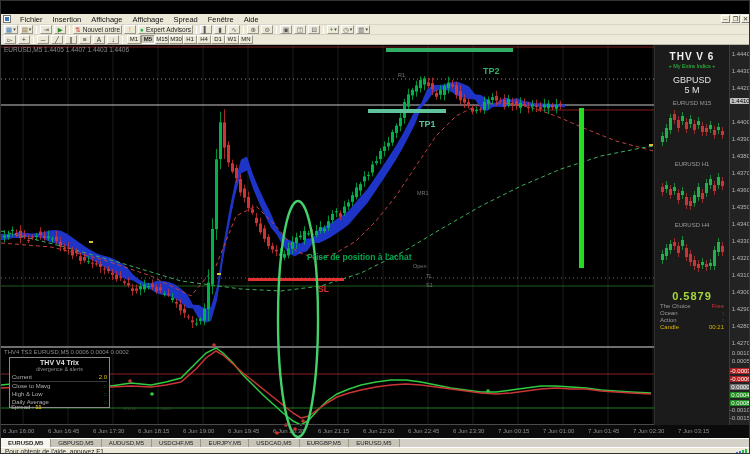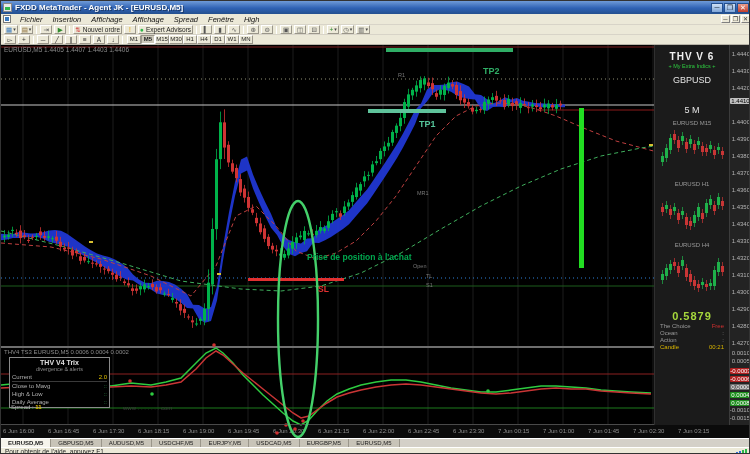--- a/index.html
+++ b/index.html
@@ -9,21 +9,21 @@
   .titlebar{position:absolute;left:0;top:0;width:750px;height:13px;background:linear-gradient(180deg,#6f9bd8 0%,#2f62b4 55%,#24508f 100%);display:flex;align-items:center;padding:0 2px;}
   .app-icon{width:9px;height:9px;background:#e8e8e8;border:1px solid #888;margin-right:3px;position:relative;}
   .app-icon:after{content:"";position:absolute;left:1px;top:3px;width:5px;height:3px;background:#2eb84a;}
   .title-text{color:#fff;font-size:8px;font-weight:bold;white-space:nowrap;text-shadow:1px 1px #1a3a6a;flex:1;}
   .winbtn{width:12px;height:10px;margin-left:1px;background:linear-gradient(#cfe0f5,#7fa6d8);border:1px solid #24508f;color:#123;font-size:7px;line-height:8px;text-align:center;}
   .winbtn.close{background:linear-gradient(#e89a8a,#c23c2a);color:#fff;}
   
   .menubar{position:absolute;left:0;top:13px;width:750px;height:11px;background:#ece9d8;display:flex;align-items:center;font-size:7.5px;color:#111;border-bottom:1px solid #d8d4c8;}
   .chart-mini-icon{width:8px;height:8px;background:#fff;border:1px solid #777;margin:0 4px 0 2px;position:relative;}
   .chart-mini-icon:after{content:"";position:absolute;left:1px;bottom:1px;width:4px;height:4px;background:#3a7abf;}
-  .menu-item{padding:12px 5px;height:11px;line-height:11px;font-style:italic;}
+  .menu-item{padding:12px 5px;height:11px;line-height:11px;}
   .menu-sp{flex:1;}
   .mdibtn{width:9px;height:8px;margin-right:1px;background:#ece9d8;border:1px solid;border-color:#fff #808080 #808080 #fff;font-size:6px;line-height:6px;text-align:center;color:#333;}
   
   .toolbar{position:absolute;left:0;width:750px;background:#ece9d8;display:flex;align-items:center;padding-left:2px;}
   .tb1{top:24px;height:10px;border-bottom:1px solid #d8d4c8;}
   .tb2{top:34px;height:10px;border-bottom:1px solid #b8b4a8;}
   .tbtn{min-width:12px;height:9px;margin:0 1px;background:#ece9d8;border:1px solid;border-color:#fff #9a968a #9a968a #fff;font-size:6.5px;line-height:7px;text-align:center;padding:0 1px;white-space:nowrap;display:flex;align-items:center;justify-content:center;}
   .tbtn .lbl{margin-left:2px;color:#222;font-size:6.5px;}
   .tbtn .dd{font-size:5px;color:#444;margin-left:1px;}
   .tsep{width:1px;height:8px;background:#9a968a;border-right:1px solid #fff;margin:0 2px;}
@@ -33,21 +33,21 @@
   .datestrip{position:absolute;left:0;top:424px;width:750px;height:13px;background:#0b0b0b;z-index:1;}
   .datestrip span{position:absolute;top:3px;font-size:6px;color:#8f8f8f;white-space:nowrap;}
   #scene{position:absolute;left:0;top:44px;z-index:2;}
   .axiscol{position:absolute;left:728px;top:44px;width:22px;height:380px;background:#232323;border-left:1px solid #3c3c3c;z-index:2;}
   .axiscol .pl{position:absolute;right:1px;font-size:6px;color:#b5b5b5;}
   .axiscol .pbox{position:absolute;left:0;width:21px;font-size:6px;color:#fff;text-align:center;border-radius:1px;}
   .panel{position:absolute;left:653px;top:44px;width:75px;height:380px;background:#1b1b1b;border-left:1px solid #303030;z-index:3;color:#ddd;text-align:center;}
   .panel .t1{font-size:10px;font-weight:bold;margin-top:6px;letter-spacing:1px;color:#f0f0f0;}
   .panel .t2{font-size:5.5px;color:#2ecc40;margin-top:1px;}
   .panel .sym{font-size:9px;margin-top:6px;color:#e4e4e4;}
-  .panel .tf{font-size:9px;margin-top:20px;color:#e4e4e4;}
+  .panel .tf{font-size:9px;margin-top:0;color:#e4e4e4;}
   .panel .mclabel{font-size:6px;color:#9a9a9a;margin-top:5px;}
   .panel .price{font-size:11px;font-weight:bold;color:#a6d83c;margin-top:12px;letter-spacing:1px;}
   .prow{display:flex;justify-content:space-between;width:64px;margin:1px auto 0;font-size:6px;color:#9a9a9a;}
   .legendbox{position:absolute;left:8px;top:356px;width:101px;z-index:3;background:#000;border:1px solid #8a8a8a;padding:1px 2px;}
   .legendbox .lt{font-size:7px;font-weight:bold;color:#e0e0e0;text-align:center;}
   .legendbox .ls{font-size:5.5px;color:#8a8a8a;text-align:center;margin-bottom:1px;}
   .lrow{display:flex;justify-content:space-between;font-size:6px;color:#b0b0b0;line-height:8px;}
   .lrow:first-of-type{border-bottom:1px solid #3a3a3a;}
   .subheader{position:absolute;left:3px;top:348px;font-size:6px;color:#8a8a8a;z-index:3;white-space:nowrap;}
   .legfoot{position:absolute;left:10px;top:403px;width:110px;z-index:3;font-size:6px;color:#b0b0b0;}
@@ -60,31 +60,24 @@
   .statusbar{position:absolute;left:0;top:446px;width:750px;height:8px;background:#ece9d8;border-top:1px solid #fff;display:flex;align-items:center;z-index:4;}
   .statusbar .msg{flex:1;font-size:6.5px;color:#222;padding-left:4px;}
   .conn{display:flex;align-items:flex-end;margin-right:4px;height:6px;}
   .conn i{display:block;width:2px;margin-left:1px;background:#2eb84a;}
   .conn i.b{background:#3a6fd8;}
 </style>
 </head>
 <body>
 
 <div class="app">
-  <div class="titlebar">
-    <span class="app-icon"></span>
-    <span class="title-text">FXDD MetaTrader - Agent JK - [EURUSD,M5]</span>
-    <span class="winbtn">─</span>
-    <span class="winbtn">❐</span>
-    <span class="winbtn close">✕</span>
-  </div>
 
   <div class="menubar">
     <span class="chart-mini-icon"></span>
-    <span id="menu-items"><span class="menu-item">Fichier</span><span class="menu-item">Insertion</span><span class="menu-item">Affichage</span><span class="menu-item">Affichage</span><span class="menu-item">Spread</span><span class="menu-item">Fenêtre</span><span class="menu-item">High</span></span>
+    <span id="menu-items"><span class="menu-item">Fichier</span><span class="menu-item">Insertion</span><span class="menu-item">Affichage</span><span class="menu-item">Affichage</span><span class="menu-item">Spread</span><span class="menu-item">Fenêtre</span><span class="menu-item">Aide</span></span>
     <span class="menu-sp"></span>
     <span class="mdibtn">─</span>
     <span class="mdibtn">❐</span>
     <span class="mdibtn">✕</span>
   </div>
 
   <div class="toolbar tb1" id="tb1">
       <span class="tbtn">
         <span style="color: rgb(58, 122, 191);">▦</span>
         <span class="dd">▾</span>

